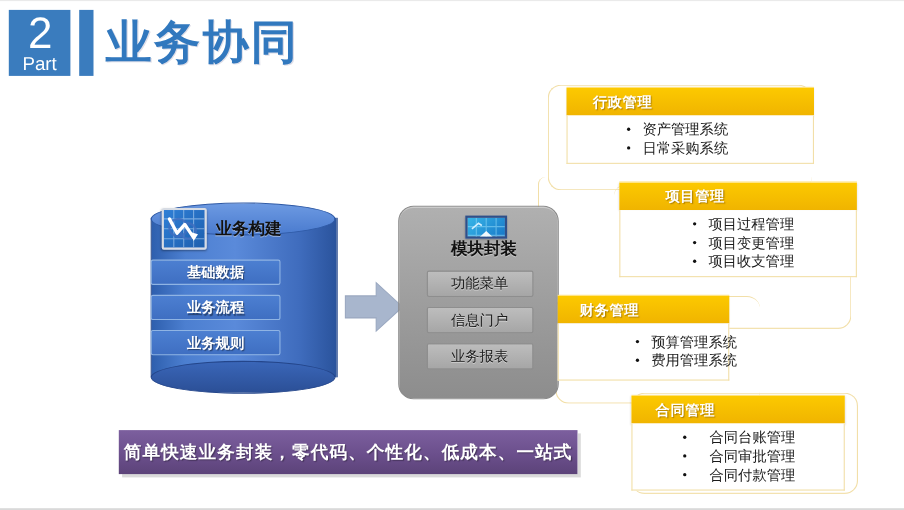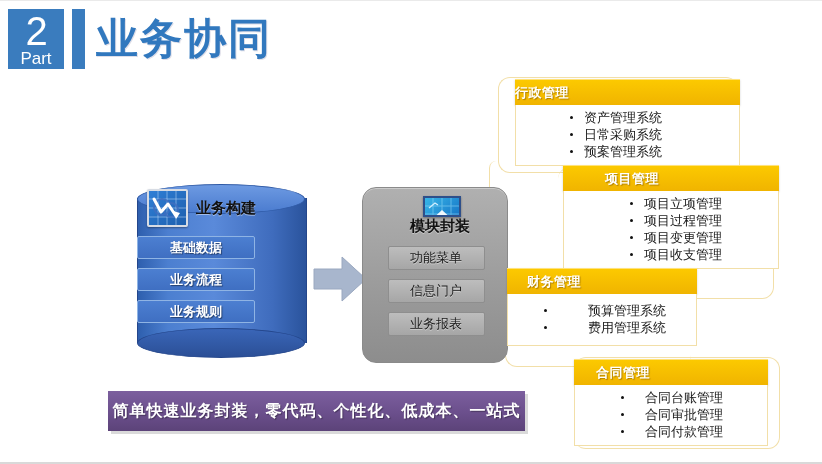--- a/index.html
+++ b/index.html
@@ -171,21 +171,21 @@
   .panel{position:absolute;}
   .panel .p-head{
     height:26px;
     background:linear-gradient(to bottom,#fcc900,#f0b400);
     border-top:1px solid #ffe27a;
     display:flex;align-items:center;
     box-sizing:border-box;
     box-shadow:0 1px 2px rgba(0,0,0,.18);
   }
   .panel .p-head span{
-    color:#ffffff;font-size:13px;font-weight:bold;
+    margin-left:24px;color:#ffffff;font-size:13px;font-weight:bold;
     text-shadow:1px 1px 1px rgba(120,80,0,.55);
     letter-spacing:.5px;
   }
   .panel .p-body{
     background:#ffffff;
     border:1px solid #f2dfa8;
     border-top:none;
     box-sizing:border-box;
     padding:4px 0 5px 0;
   }
@@ -290,45 +290,43 @@
   </div>
 
   <div class="panel" style="left:515px;top:78px;width:225px;">
     <div class="p-head">
       <span>行政管理</span>
     </div>
     <div class="p-body">
       <ul>
         <li>资产管理系统</li>
         <li>日常采购系统</li>
-        <li>预案管理系统</li>
       </ul>
     </div>
   </div>
 
   <div class="panel" style="left:563px;top:164px;width:216px;">
     <div class="p-head">
       <span style="margin-left:42px;">项目管理</span>
     </div>
     <div class="p-body" style="border-color:#f2dfa8;">
       <ul style="padding-left:42px;">
-        <li>项目立项管理</li>
         <li>项目过程管理</li>
         <li>项目变更管理</li>
         <li>项目收支管理</li>
       </ul>
     </div>
   </div>
 
-  <div class="panel" style="left:507px;top:267px;width:190px;text-align:center;">
+  <div class="panel" style="left:507px;top:267px;width:156px;">
     <div class="p-head">
       <span style="margin-left:20px;">财务管理</span>
     </div>
     <div class="p-body" style="padding-top:8px;padding-bottom:9px;">
-      <ul style="padding-left:12px;">
+      <ul style="padding-left:46px;">
         <li>预算管理系统</li>
         <li>费用管理系统</li>
       </ul>
     </div>
   </div>
 
   <div class="panel" style="left:574px;top:358px;width:194px;">
     <div class="p-head">
       <span style="margin-left:22px;">合同管理</span>
     </div>

